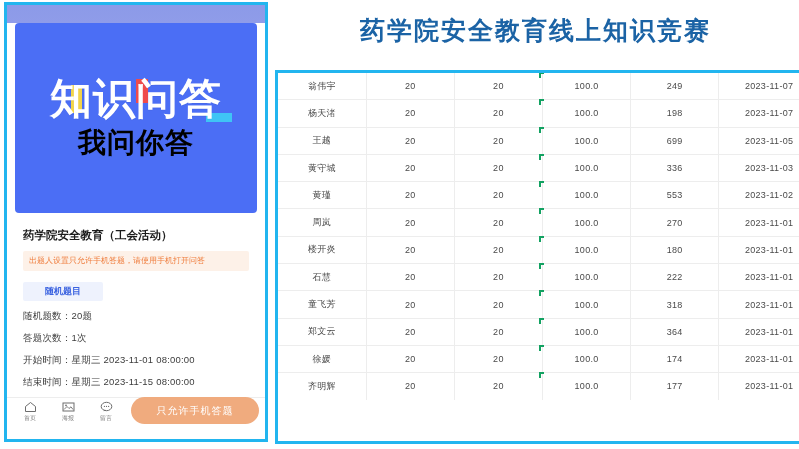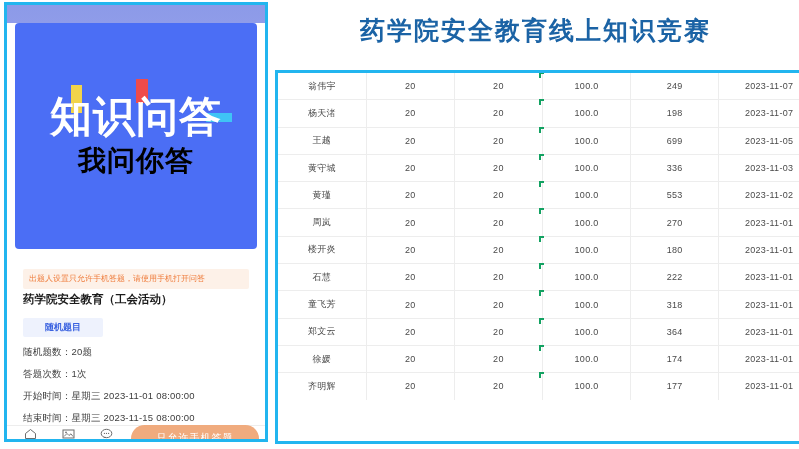--- a/index.html
+++ b/index.html
@@ -29,21 +29,21 @@
     flex-direction: column;
     overflow: hidden;
   }
   #phone-statusbar {
     height: 18px;
     background: linear-gradient(180deg, #8c9ae8 0%, #8f9ce9 100%);
     flex: none;
   }
   #hero-card {
     margin: 0 8px;
-    height: 226px;
+    height: 190px;
     background: #4b6ef5;
     border-radius: 4px;
     flex: none;
     display: flex;
     flex-direction: column;
     align-items: center;
     justify-content: center;
     position: relative;
     overflow: hidden;
   }
@@ -230,22 +230,22 @@
     <div id="hero-accents">
       <span class="accent" style="left:56px;top:62px;width:11px;height:28px;background:#f2d44a;"></span>
       <span class="accent" style="left:121px;top:56px;width:12px;height:24px;background:#ef4b4b;"></span>
       <span class="accent" style="left:191px;top:90px;width:26px;height:9px;background:#3fc4f5;"></span>
     </div>
     <div id="hero-title-1">知识问答</div>
     <div id="hero-title-2">我问你答</div>
   </div>
 
   <div id="info-card">
+    <div id="activity-title">药学院安全教育（工会活动）</div>
     <div id="notice-bar">出题人设置只允许手机答题，请使用手机打开问答</div>
-    <div id="activity-title">药学院安全教育（工会活动）</div>
     <div id="tag-row">
       <span id="random-tag">随机题目</span>
     </div>
     <div class="meta-line">随机题数：20题</div>
     <div class="meta-line">答题次数：1次</div>
     <div class="meta-line">开始时间：星期三 2023-11-01 08:00:00</div>
     <div class="meta-line">结束时间：星期三 2023-11-15 08:00:00</div>
   </div>
 
   <div id="bottom-bar">

